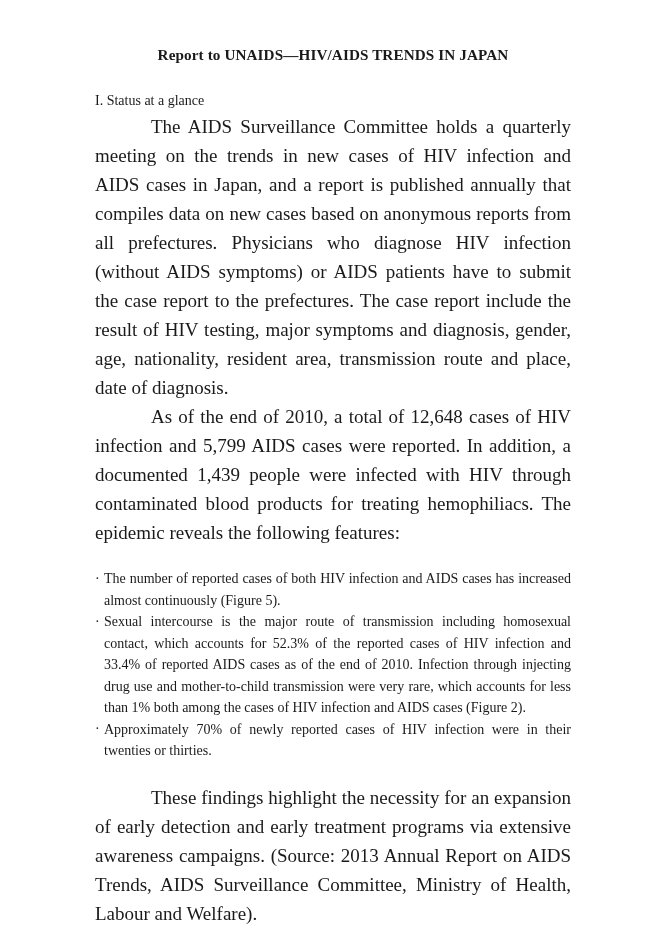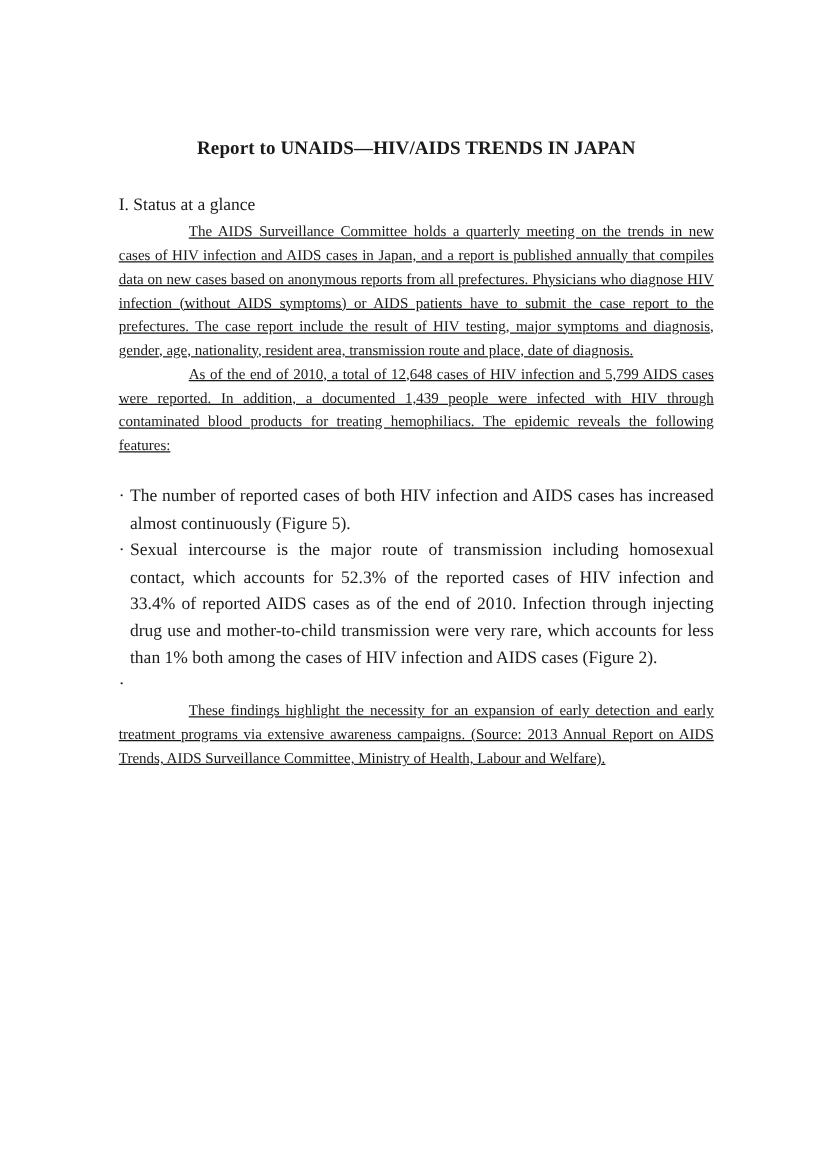--- a/index.html
+++ b/index.html
@@ -22,46 +22,45 @@
     background: #ffffff;
     box-sizing: border-box;
   }
   .content {
     position: absolute;
     left: 95px;
     top: 0;
     width: 476px;
   }
   .title-block {
-    margin-top: 108px;
+    margin-top: 44px;
     text-align: center;
     font-weight: bold;
     font-size: 15.2px;
     line-height: 22px;
     letter-spacing: 0.1px;
   }
   .title-line1 { display: block; }
   .title-line2 { display: block; }
 
   .section-heading {
     margin-top: 24px;
     font-size: 14px;
     line-height: 21.5px;
     text-align: left;
   }
 
   p.body-par {
     margin: 0;
-    font-size: 12px;
-    line-height: 19px;
+    font-size: 19px;
+    line-height: 29px;
     text-align: justify;
     text-justify: inter-word;
     text-indent: 56px;
     hyphens: none;
-    text-decoration: underline;
   }
   .spacer-line {
     height: 21.5px;
   }
 
   ul.feature-list {
     list-style: none;
     margin: 0;
     padding: 0;
     font-size: 14px;
@@ -105,21 +104,21 @@
     <div class="spacer-line"></div>
 
     <ul class="feature-list">
       <li>
         <span class="li-marker">·</span><span class="li-text">The number of reported cases of both HIV infection and AIDS cases has increased almost continuously (Figure 5).</span>
       </li>
       <li>
         <span class="li-marker">·</span><span class="li-text">Sexual intercourse is the major route of transmission including homosexual contact, which accounts for 52.3% of the reported cases of HIV infection and 33.4% of reported AIDS cases as of the end of 2010. Infection through injecting drug use and mother-to-child transmission were very rare, which accounts for less than 1% both among the cases of HIV infection and AIDS cases (Figure 2).</span>
       </li>
       <li>
-        <span class="li-marker">·</span>
+        <span class="li-marker">·</span><span class="li-text">Approximately 70% of newly reported cases of HIV infection were in their twenties or thirties.</span>
       </li>
     </ul>
 
     <div class="spacer-line"></div>
 
     <p class="body-par">These findings highlight the necessity for an expansion of early detection and early treatment programs via extensive awareness campaigns. (Source: 2013 Annual Report on AIDS Trends, AIDS Surveillance Committee, Ministry of Health, Labour and Welfare).</p>
 
   </div>
 </div>
 

